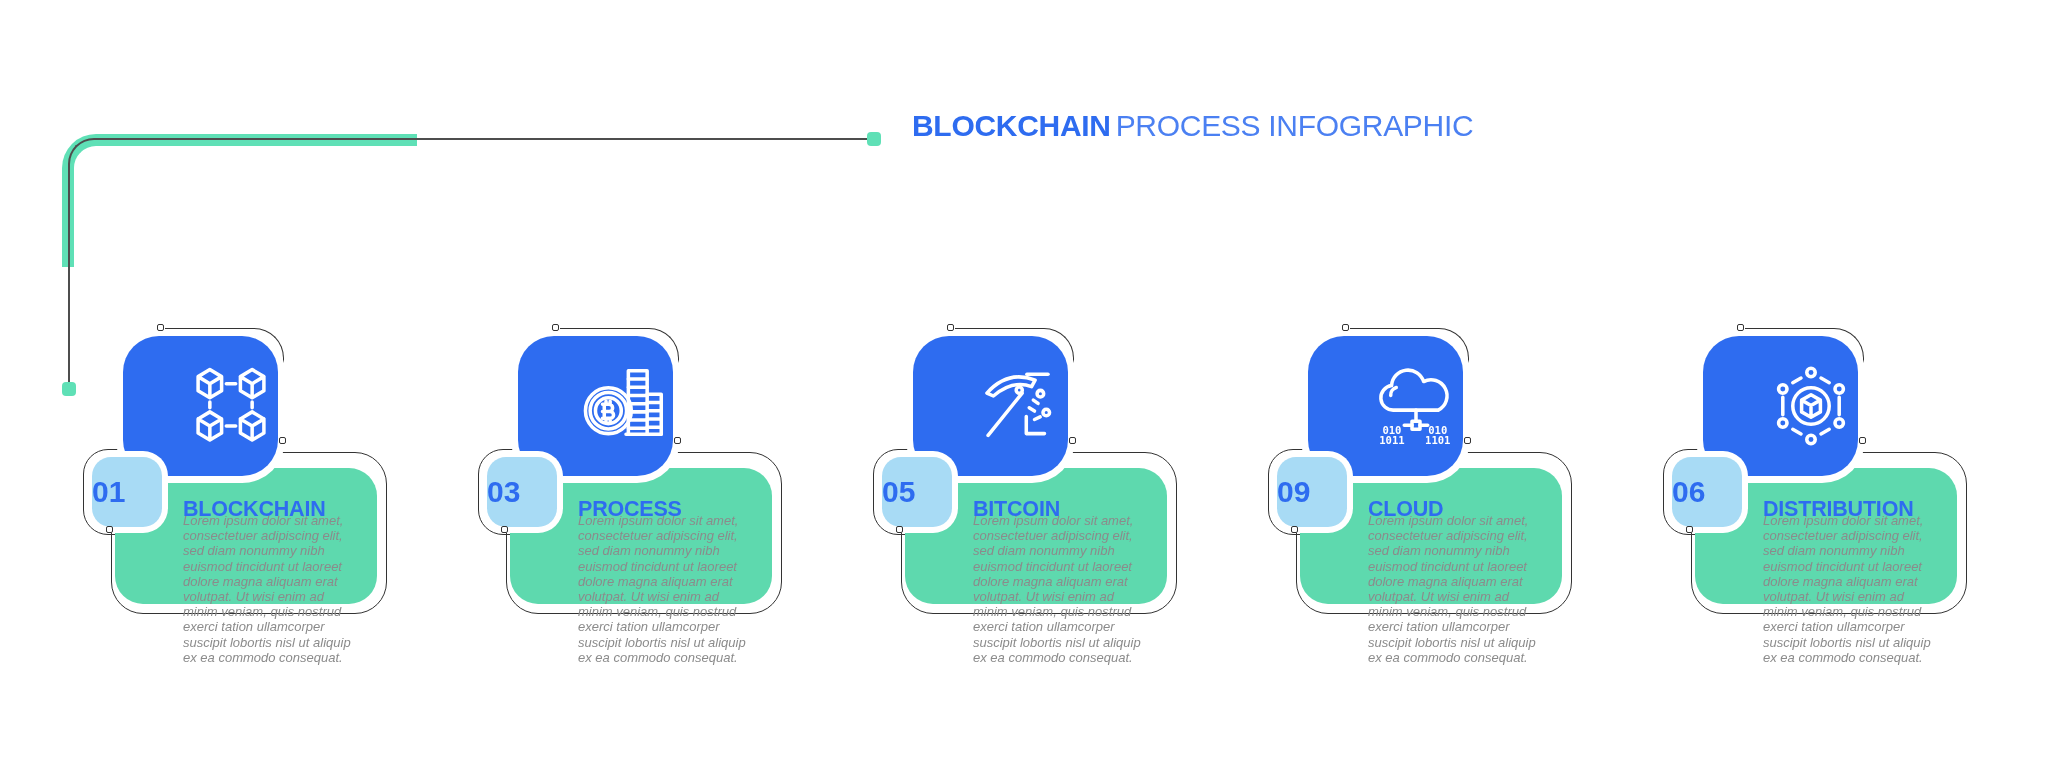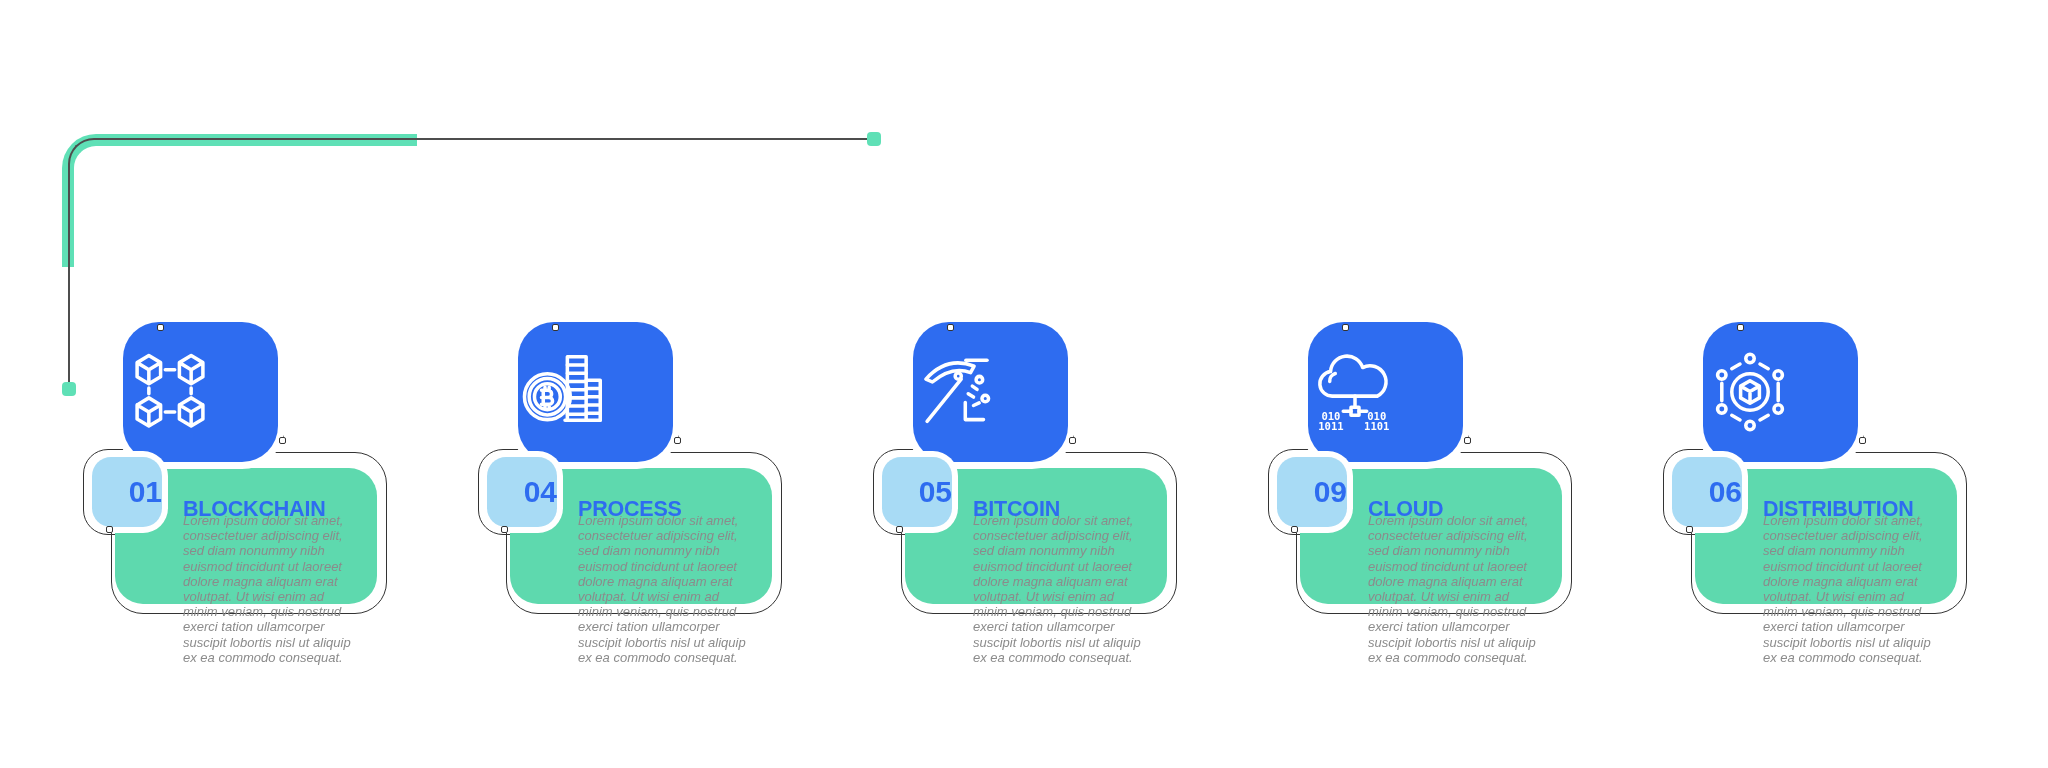--- a/index.html
+++ b/index.html
@@ -36,28 +36,28 @@
   .badge-outline{ position:absolute; left:-2px; top:129px; width:88px; height:86px;
                   border:1.5px solid #333; border-radius:25px; z-index:1; }
 
   .green-card { position:absolute; left:30px; top:148px; width:262px; height:136px;
                 background:#5ed9ae; border-radius:28px; z-index:2; }
   .card-title { position:absolute; left:68px; top:29px; font-size:21.5px; font-weight:bold;
                 color:#2e6cf0; letter-spacing:-0.2px; white-space:nowrap; }
   .card-body  { position:absolute; left:68px; top:45px; width:172px; font-size:13px;
                 line-height:1.17; color:#8b8b8b;font-style:italic; }
 
-  .tile  { position:absolute; left:38px; top:2px; width:155px; height:140px;
+  .tile  { position:absolute; left:38px; top:16px; width:155px; height:140px;
            background:#2e6cf0; border-radius:36px; box-shadow:0 0 0 7px #fff; z-index:3;
-           display:flex; align-items:center; justify-content:flex-start; }
+           display:flex; align-items:center; justify-content:flex-end; }
   .tile svg { width:94px; height:94px; }
 
   .badge { position:absolute; left:7px; top:137px; width:70px; height:70px;
            background:#a8dbf5; border-radius:19px; box-shadow:0 0 0 6px #fff; z-index:4;
-           display:flex; align-items:center; justify-content:flex-end;
+           display:flex; align-items:center; justify-content:flex-start;
            font-size:30px; font-weight:bold; color:#2e6cf0; }
 
   .marker { position:absolute; width:7px; height:7px; background:#fff;
             border:1.5px solid #333; border-radius:2px; z-index:5; }
   .m1 { left:72px;  top:4px; }
   .m2 { left:194px; top:117px; }
   .m3 { left:21px;  top:206px; }
 
   svg path, svg circle, svg rect { fill:none; stroke:#fff; stroke-width:3;
             stroke-linecap:round; stroke-linejoin:round; }
@@ -66,20 +66,23 @@
 </head>
 <body>
 
 <div class="stage">
 
   <div class="conn-thick"></div>
   <div class="conn-thin"></div>
   <div class="conn-dot dot-h"></div>
   <div class="conn-dot dot-v"></div>
 
+  <div class="header">
+    <span class="t-bold">BLOCKCHAIN</span><span class="t-light">PROCESS INFOGRAPHIC</span>
+  </div>
 
   <div class="step s0">
     <div class="tile-outline"></div>
     <div class="card-outline"></div>
     <div class="badge-outline"></div>
     <div class="green-card">
       <div class="card-title">BLOCKCHAIN</div>
       <div class="card-body">Lorem ipsum dolor sit amet, consectetuer adipiscing elit, sed diam nonummy nibh euismod tincidunt ut laoreet dolore magna aliquam erat volutpat. Ut wisi enim ad minim veniam, quis nostrud exerci tation ullamcorper suscipit lobortis nisl ut aliquip ex ea commodo consequat.</div>
     </div>
     <div class="tile">
@@ -113,21 +116,21 @@
         <path d="M42 17 H58 M42 24 H58 M42 31 H58 M42 38 H58 M42 45 H58 M42 52 H58 M42 59 H58" stroke-width="2.6"></path>
         <path d="M58 30 H70 V64" stroke-width="2.6"></path>
         <path d="M58 37 H70 M58 44 H70 M58 51 H70 M58 58 H70 M40 64 H70" stroke-width="2.6"></path>
         <circle cx="25" cy="44" r="19.5" fill="#2e6cf0" stroke="none"></circle>
         <circle cx="25" cy="44" r="15.5"></circle>
         <circle cx="25" cy="44" r="11" stroke-width="2.4"></circle>
         <path d="M21.5 38.5 V50 M20 38.5 H25.5 a3.1 3.1 0 0 1 0 6.2 H20 M20 44.7 H26.5 a2.9 2.9 0 0 1 0 5.8 H20 M23 36 v2.5 M26.5 36 v2.5 M23 50.5 v2.5 M26.5 50.5 v2.5" stroke-width="2"></path>
       </svg>
     </div>
     <div class="badge">
-        <span>04</span>
+        <span>03</span>
       </div>
     <div class="marker m1"></div>
     <div class="marker m2"></div>
     <div class="marker m3"></div>
   </div>
 
   <div class="step s2">
     <div class="tile-outline"></div>
     <div class="card-outline"></div>
     <div class="badge-outline"></div>

